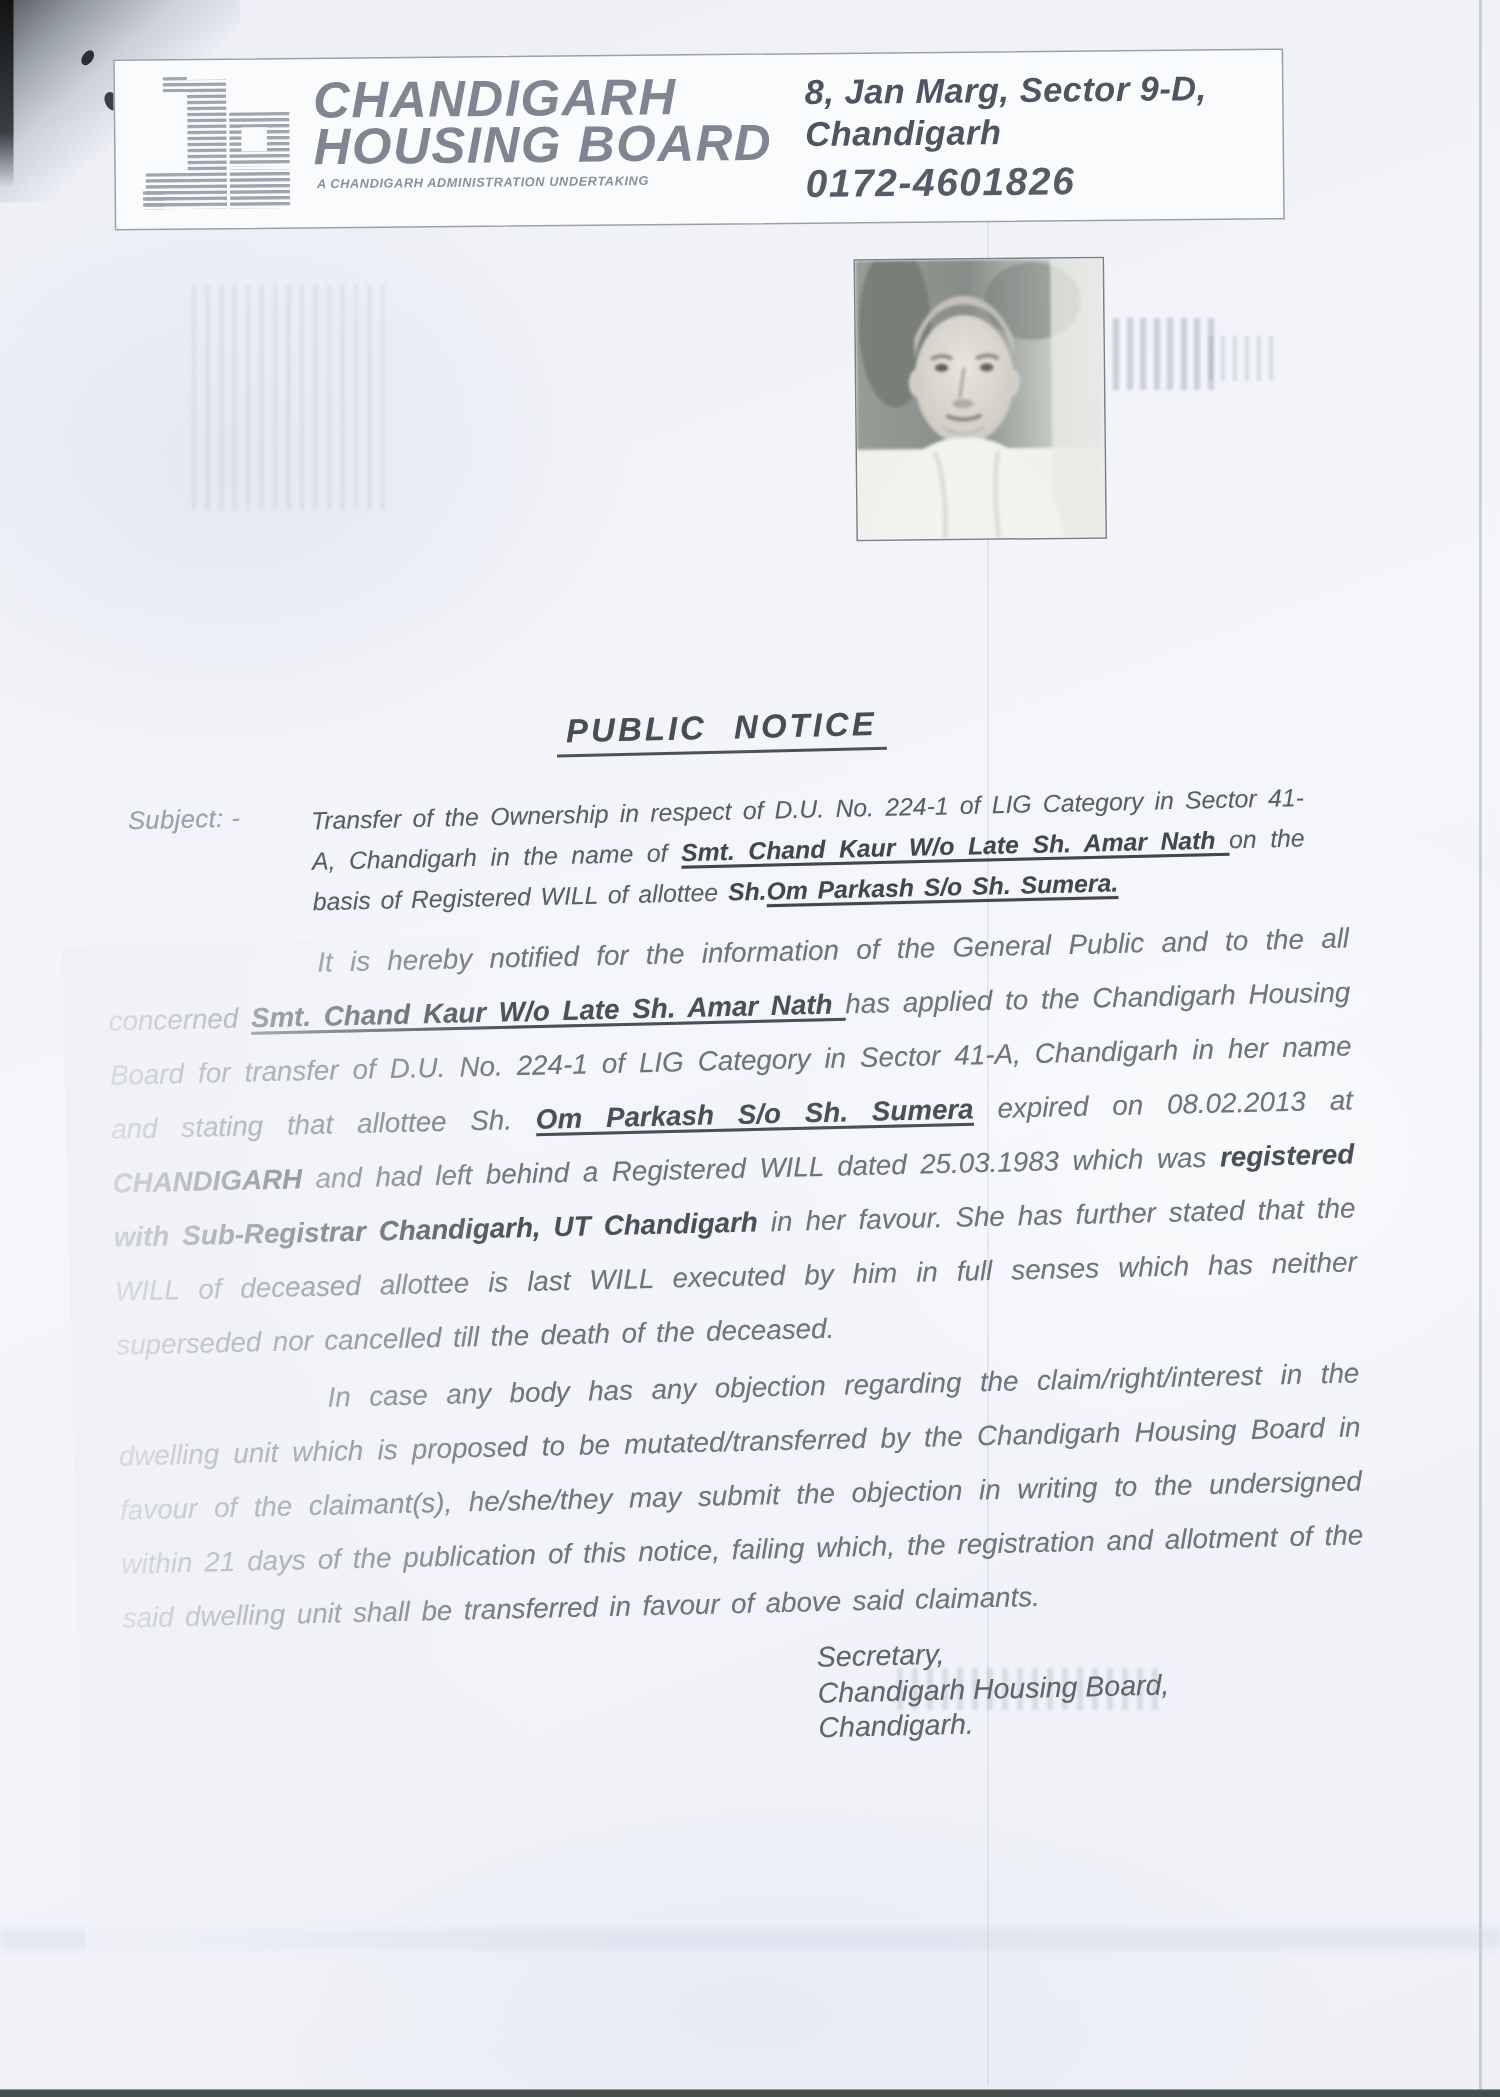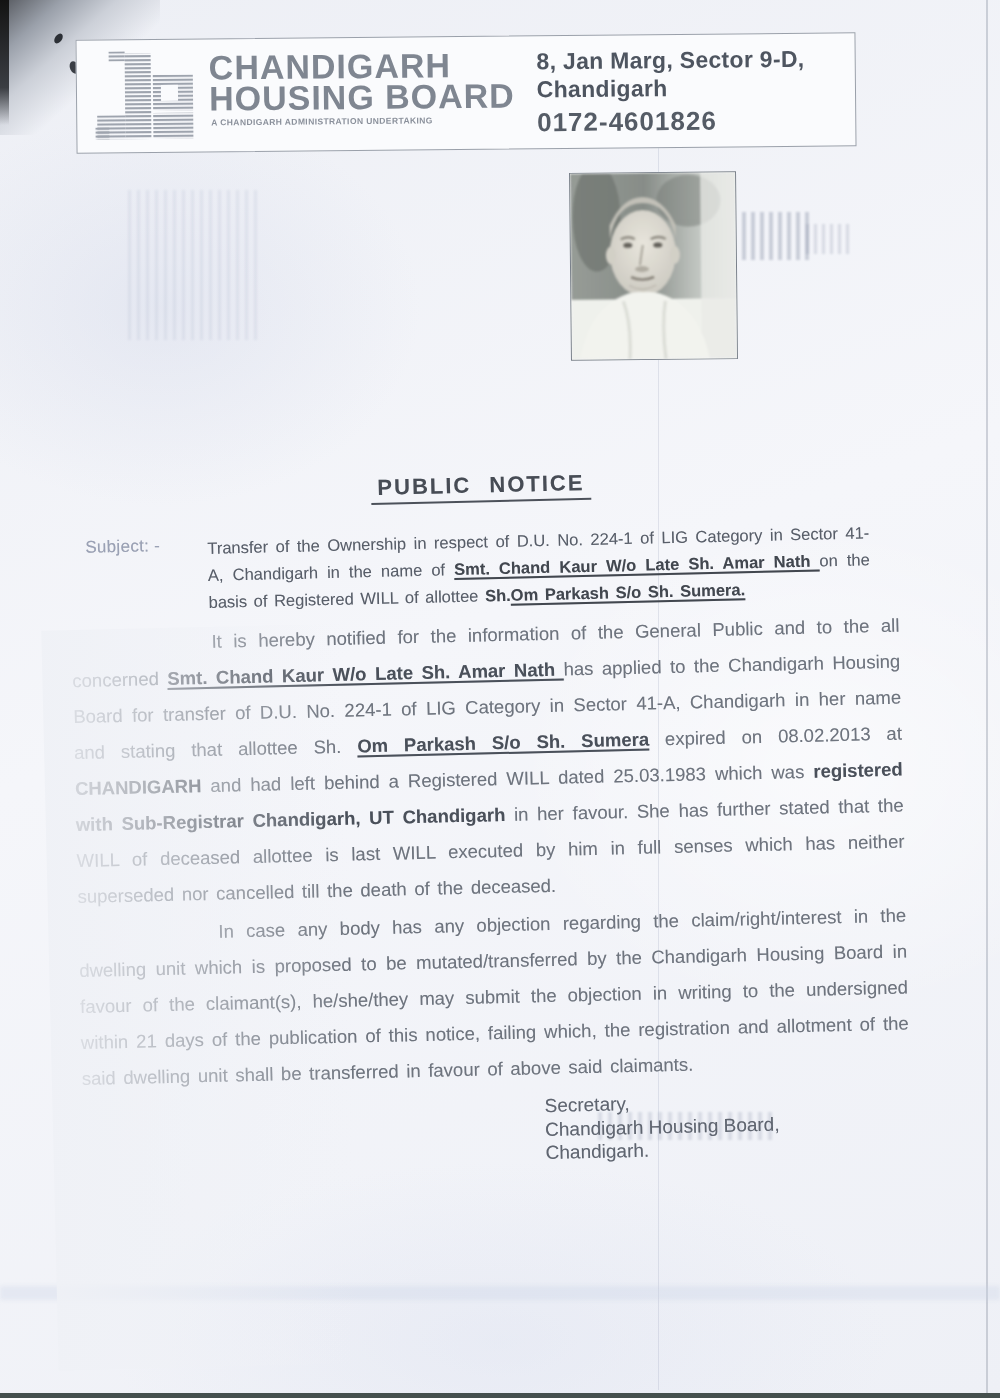--- a/index.html
+++ b/index.html
@@ -5,20 +5,21 @@
   html,body { margin:0; padding:0; }
   body { width:1000px; height:1398px; overflow:hidden; font-family:"Liberation Sans","DejaVu Sans",sans-serif; }
 
   .page { position:relative; width:1000px; height:1398px;
     background-color:#eff1f6;
     background-image:
       radial-gradient(ellipse 420px 320px at 16% 22%, rgba(208,214,232,.38), transparent 62%),
       radial-gradient(ellipse 520px 420px at 82% 55%, rgba(255,255,255,.55), transparent 60%),
       radial-gradient(ellipse 650px 300px at 50% 96%, rgba(214,220,238,.30), transparent 60%),
       linear-gradient(160deg,#edeff5,#f5f6fa 45%,#eef0f6);
+    font-style: italic;
   }
 
   
   .artifact { position:absolute; pointer-events:none; }
   .corner-dark { left:0; top:0; width:160px; height:135px;
     background:linear-gradient(138deg,#54575d 0%,#9aa0aa 20%,#ccd0d8 38%,rgba(239,241,246,0) 60%); }
   .edge-left-black { left:0; top:0; width:9px; height:125px;
     background:linear-gradient(#131313,#3b3e43 70%,rgba(239,241,246,0)); }
   .speck1 { left:55px; top:33px; width:7px; height:11px; background:#2c3036; border-radius:50%; transform:rotate(35deg); }
   .speck2 { left:70px; top:61px; width:9px; height:13px; background:#3a3e45; border-radius:50%; transform:rotate(-25deg); }

